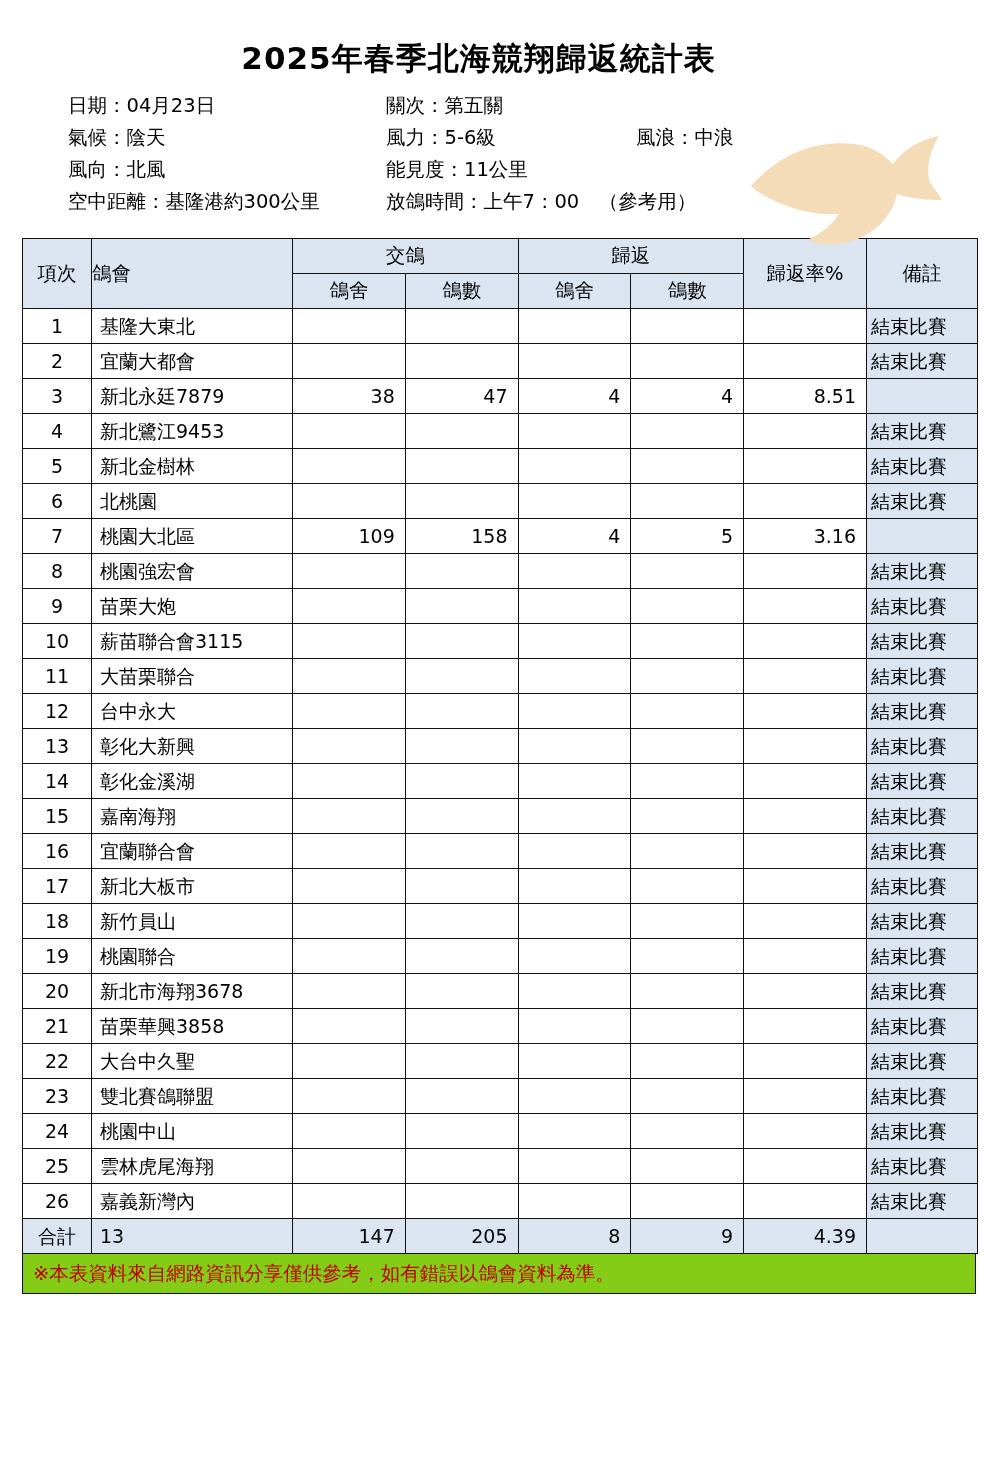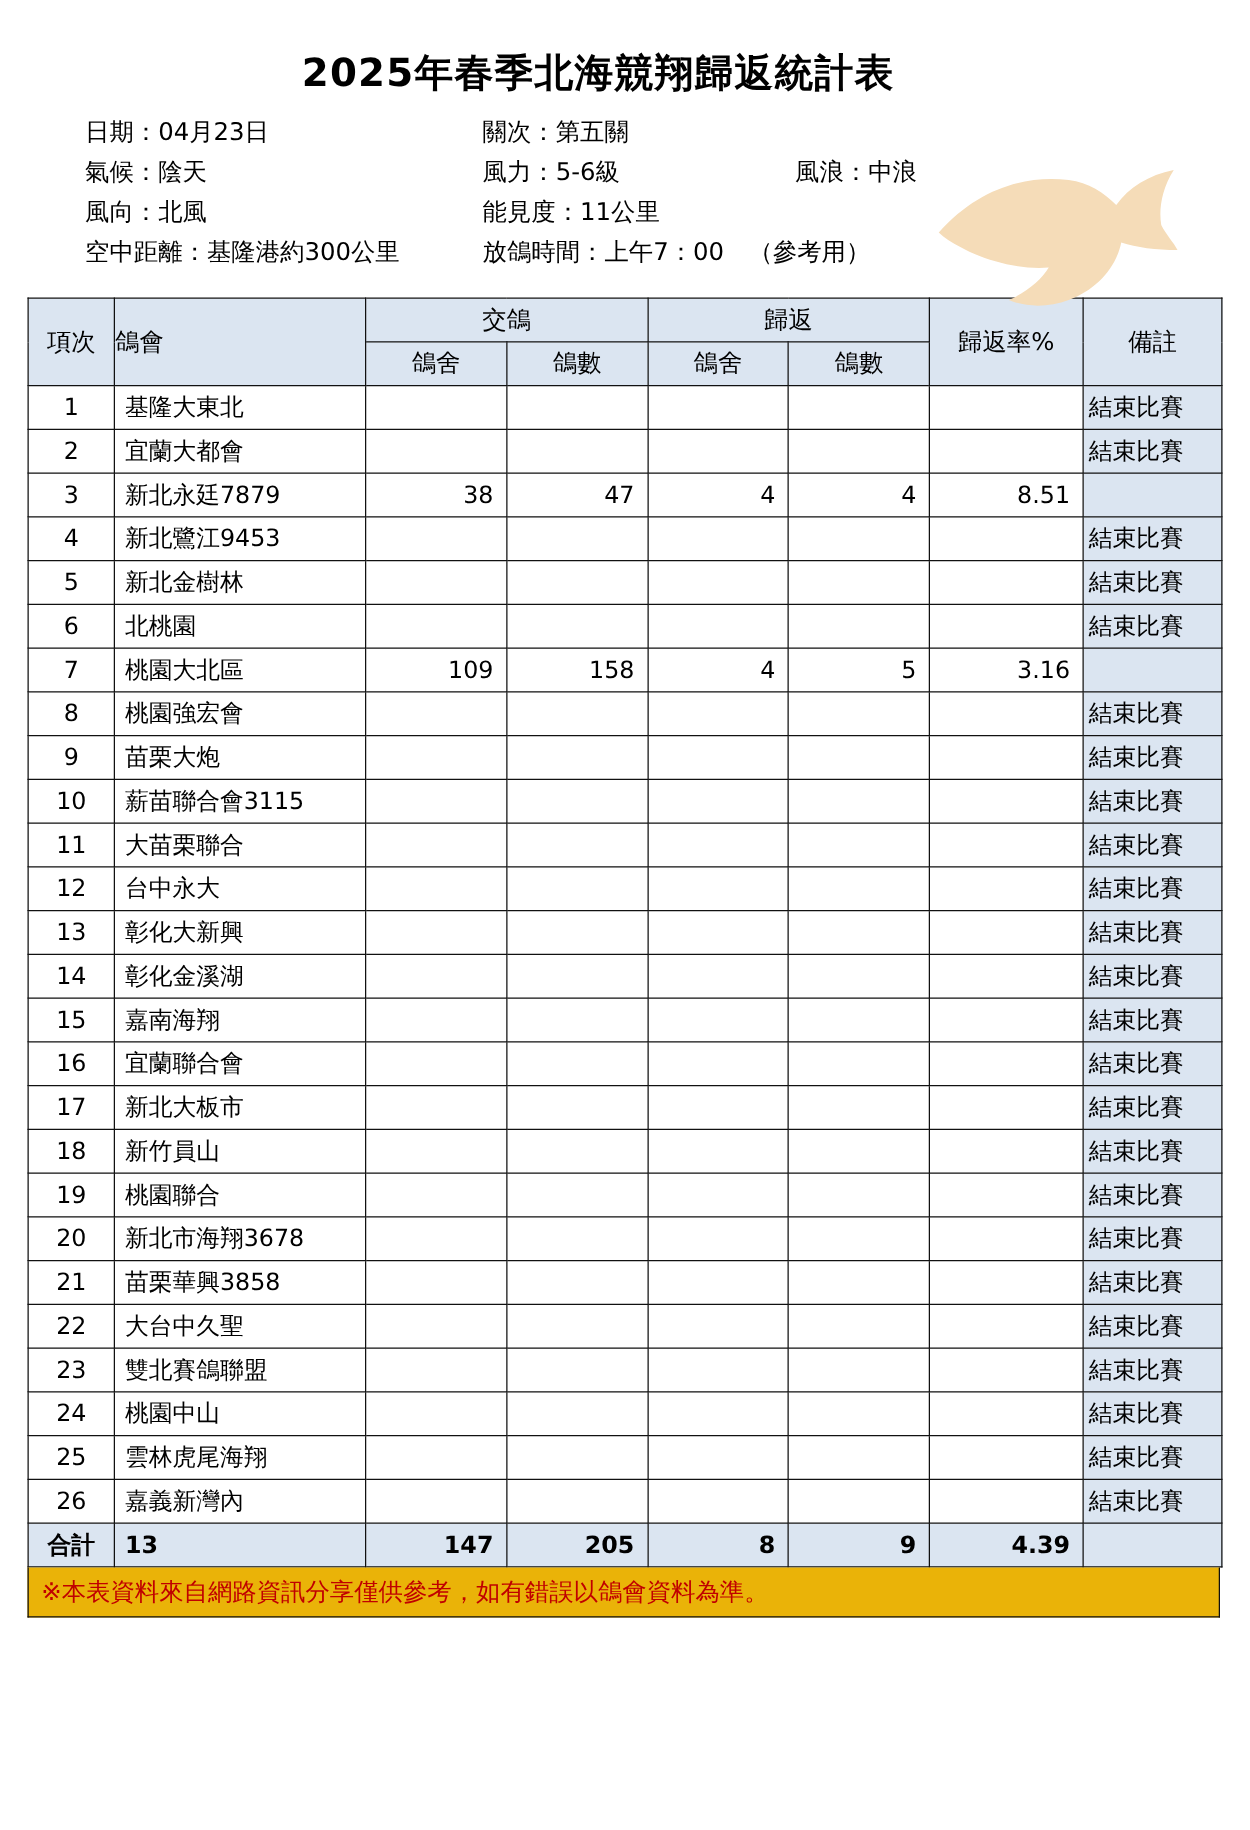--- a/index.html
+++ b/index.html
@@ -65,31 +65,31 @@
   thead th.h-sub{height:34px;}
   .c-idx{width:68px;text-align:center;}
   .c-club{width:200px;text-align:left;padding-left:8px;}
   .c-num{width:103px;text-align:right;padding-right:10px;}
   .c-rate{width:122px;text-align:right;padding-right:10px;}
   .c-note{width:110px;text-align:left;padding-left:4px;background:#dbe5f1;}
   tbody tr td{background:#ffffff;}
   tbody tr td.c-note{background:#dbe5f1;}
   tr.total td{
     background:#dbe5f1;
-    font-weight:bold;
+    font-weight:normal;
   }
   tr.total td.c-idx{text-align:center;}
   tr.total td.c-club{text-align:left;padding-left:8px;}
   .footnote{
     border:1px solid #111;
     border-top:none;
     width:954px;
     height:40px;
     line-height:40px;
-    background:#eab308;
+    background:#84cc16;
     color:#c00000;
     font-size:19.5px;
     padding-left:10px;
     box-sizing:border-box;
   }
   .hdr-group{font-size:19.5px;}
 </style>
 </head>
 <body>
 

